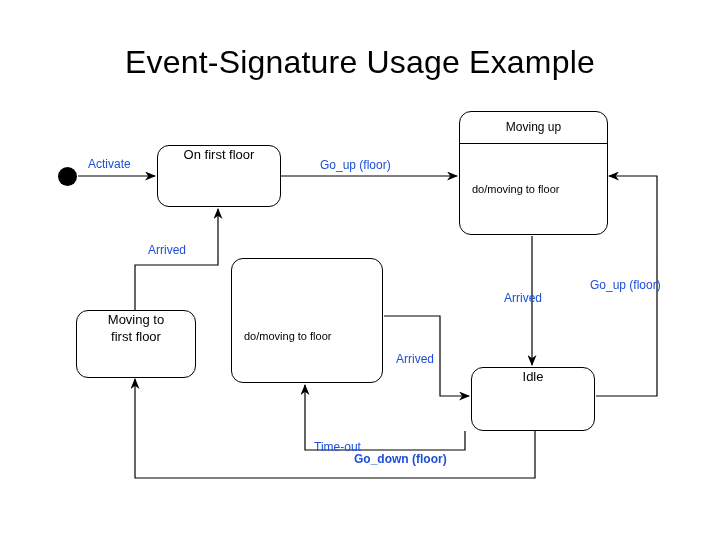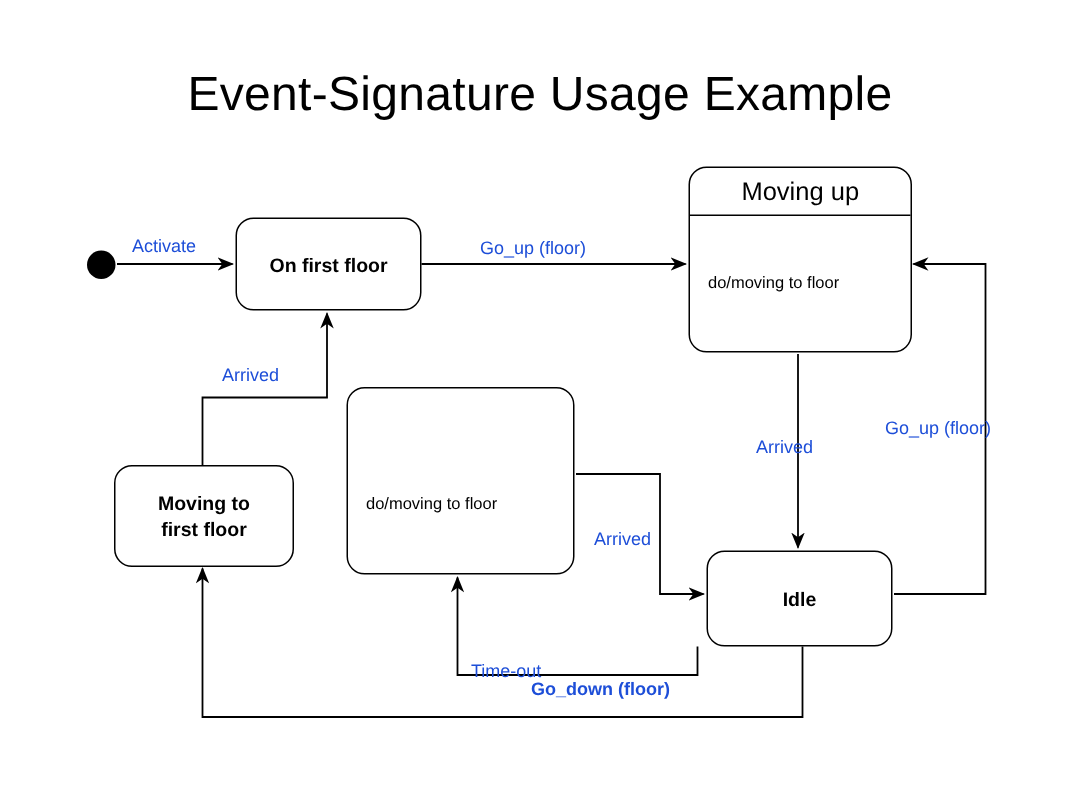--- a/index.html
+++ b/index.html
@@ -39,44 +39,42 @@
     box-sizing: border-box;
     border: 1px solid #000000;
     border-radius: 12px;
     background: #ffffff;
     color: #000000;
   }
   .state .hdr {
     height: 31px;
     line-height: 31px;
     text-align: center;
-    font-size: 17px;
+    font-size: 12px;
     border-bottom: 1px solid #000000;
     white-space: nowrap;
   }
   .state .body {
     position: absolute;
     left: 0;
     right: 0;
     top: 31px;
     bottom: 0;
     display: flex;
     align-items: center;
     padding-left: 12px;
     font-size: 11px;
     white-space: nowrap;
   }
   .state.plain {
     display: flex;
-    align-items: center;
     justify-content: center;
     text-align: center;
     font-size: 13px;
     line-height: 17px;
-    font-weight: bold;
   }
   .lbl {
     position: absolute;
     font-size: 12px;
     color: #1d4ed8;
     white-space: nowrap;
   }
   .initial-dot {
     position: absolute;
     width: 19px;

